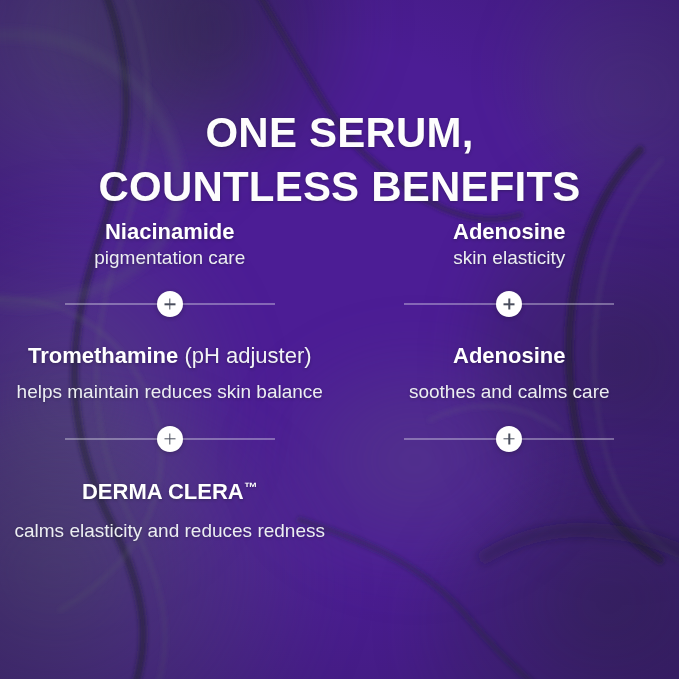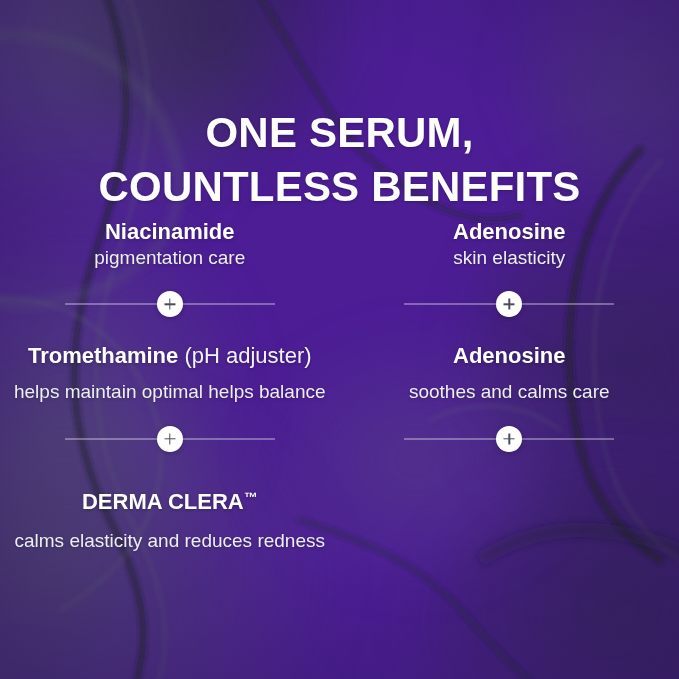--- a/index.html
+++ b/index.html
@@ -198,21 +198,21 @@
   }
   .plus-circle::after {
     left: 50%; top: 50%;
     transform: translate(-50%, -50%);
     width: 1.4px; height: 11px;
   }
 
   
   .row-1 .cell { padding-top: 0; }
   .row-2 { margin-top: 20px; }
-  .row-3 { margin-top: 31px; justify-content: space-between; }
+  .row-3 { margin-top: 21px; justify-content: space-between; }
   .row-3 .benefit-desc { margin-top: 13px; }
   .row-2 .benefit-desc { margin-top: 10px; }
 </style>
 </head>
 <body>
 
 <div class="poster">
 
   <div class="bg-layer">
     <div class="blob b1"></div>
@@ -283,21 +283,21 @@
           </div>
         </div>
       </div>
 
       <div class="row row-2">
         <div class="cell">
           <div class="benefit-title">
             <span>Tromethamine</span>
             <span class="light">(pH adjuster)</span>
           </div>
-          <div class="benefit-desc">helps maintain optimal helps balance</div>
+          <div class="benefit-desc">helps maintain reduces skin balance</div>
           <div class="divider">
             <div class="divider-line"></div>
             <div class="plus-circle"></div>
           </div>
         </div>
         <div class="cell">
           <div class="benefit-title">
             <span>Adenosine</span>
           </div>
           <div class="benefit-desc">soothes and calms care</div>

